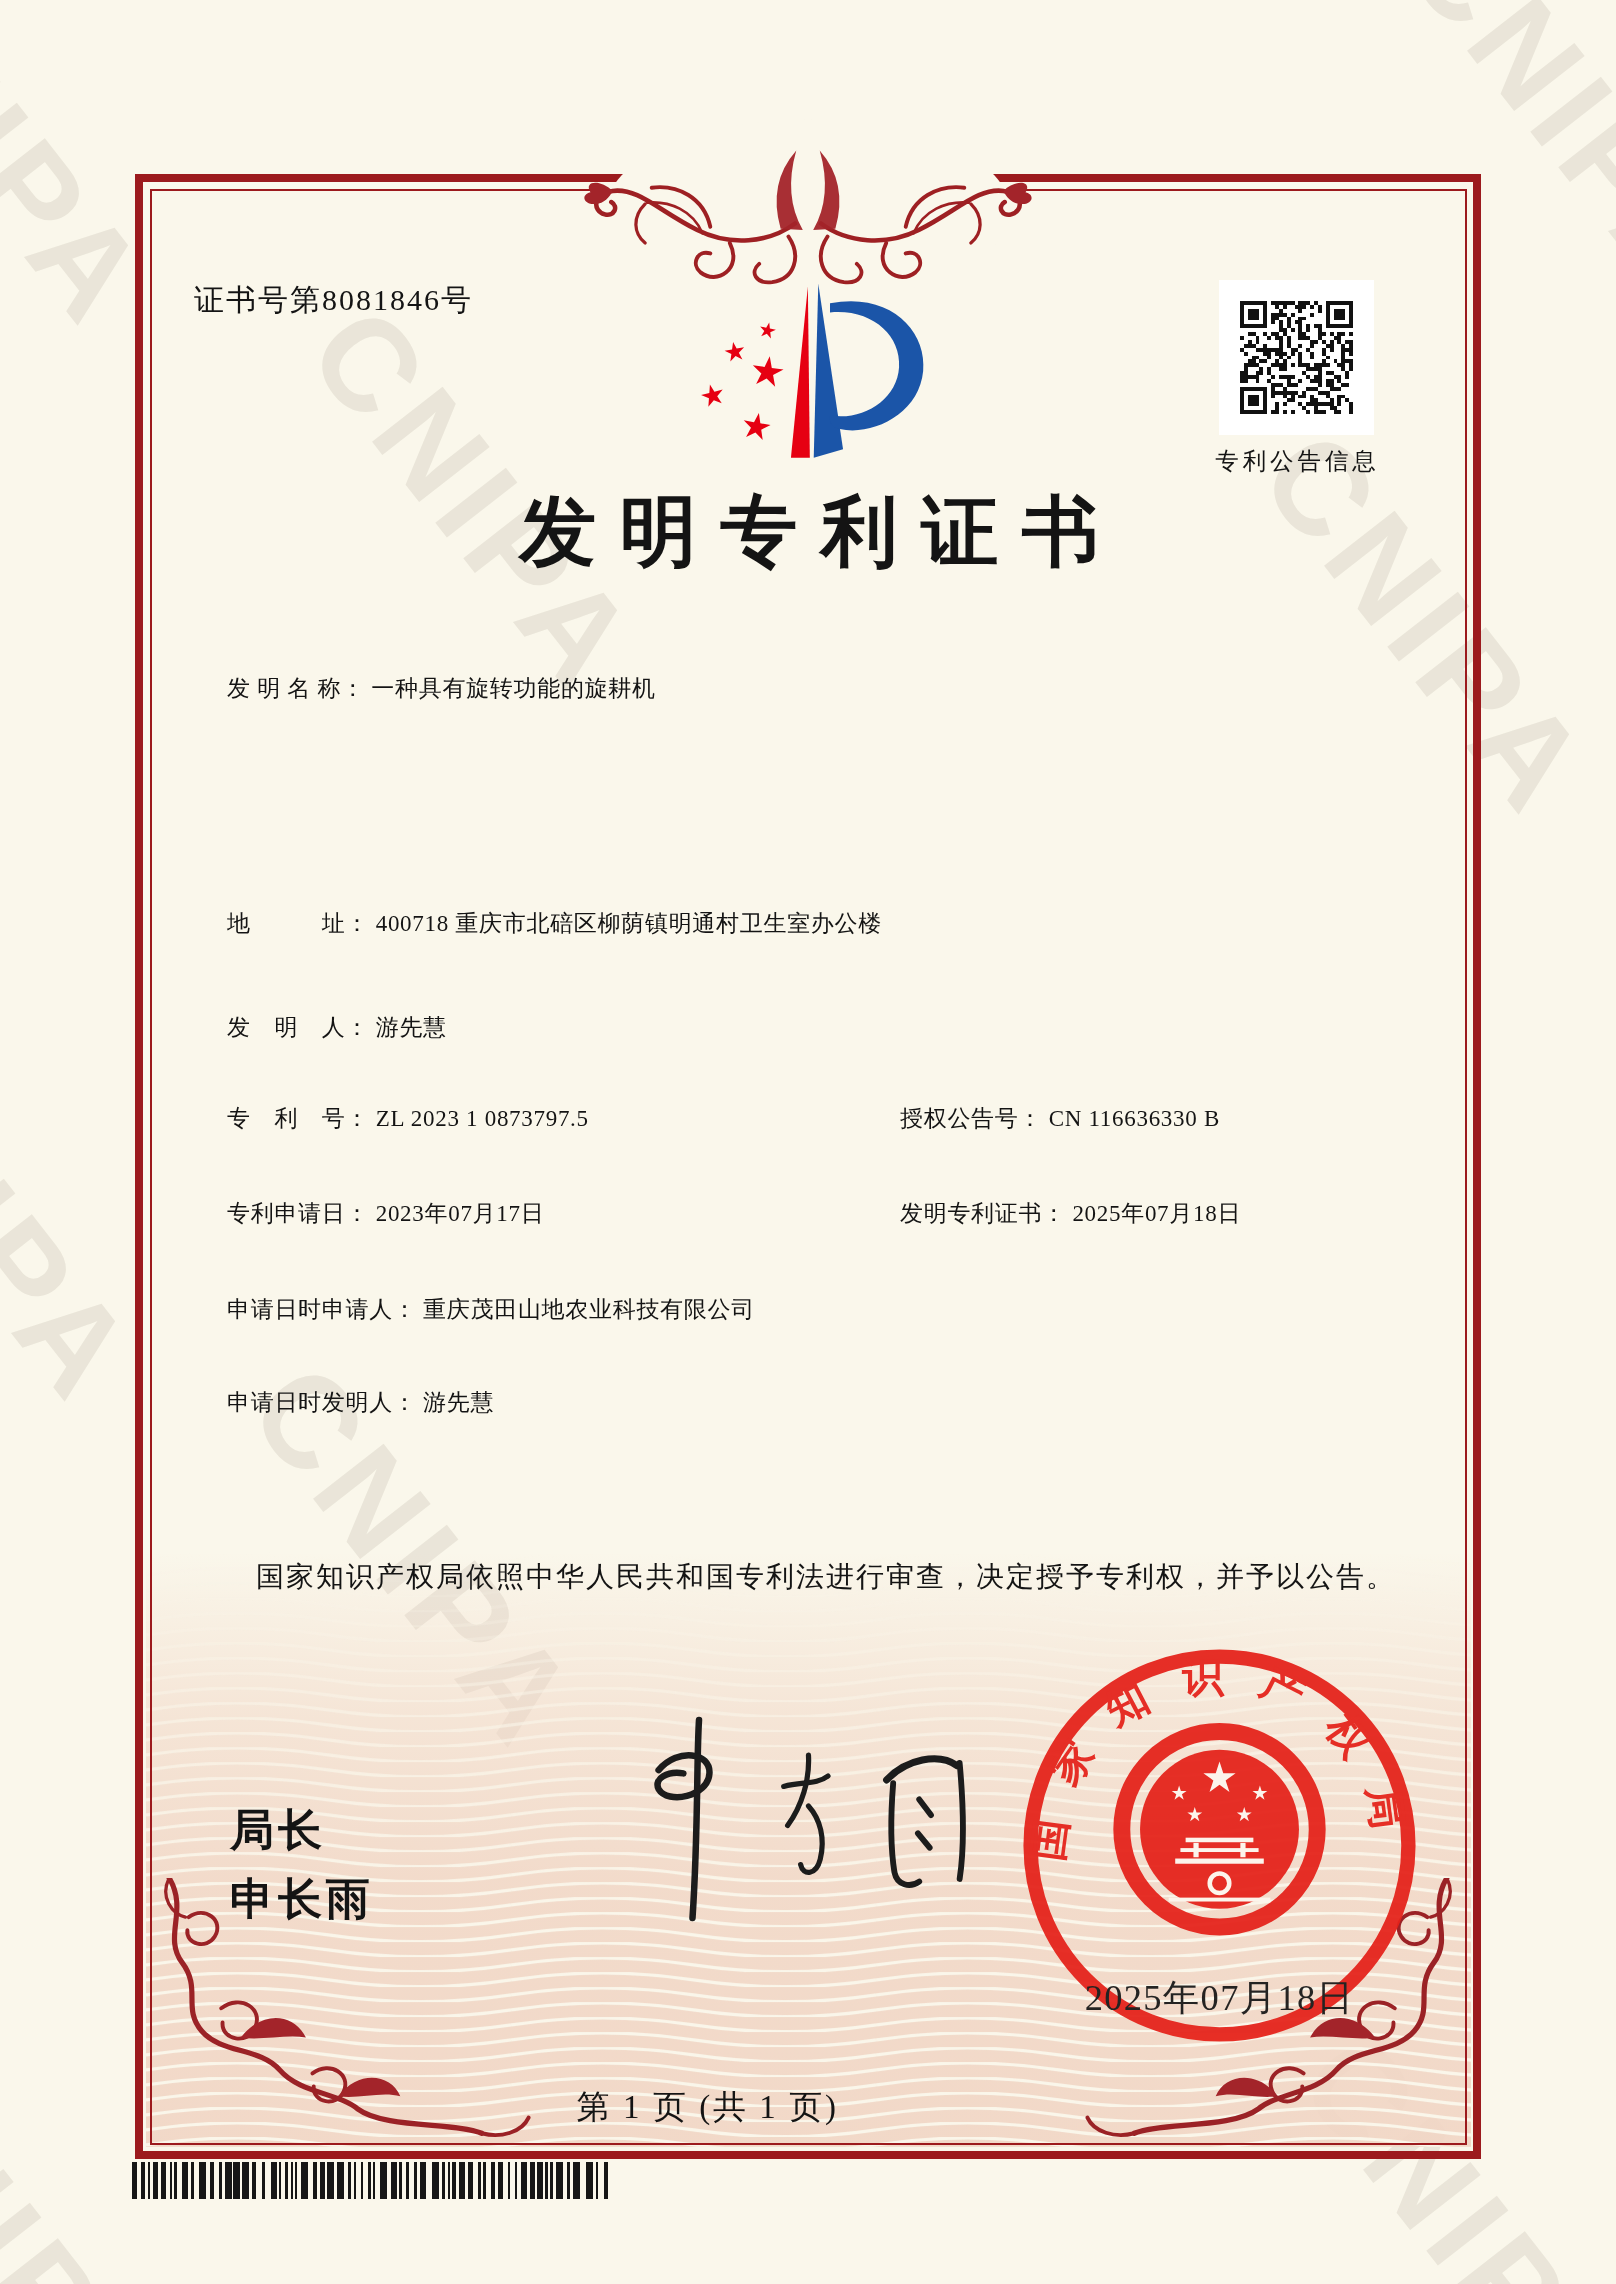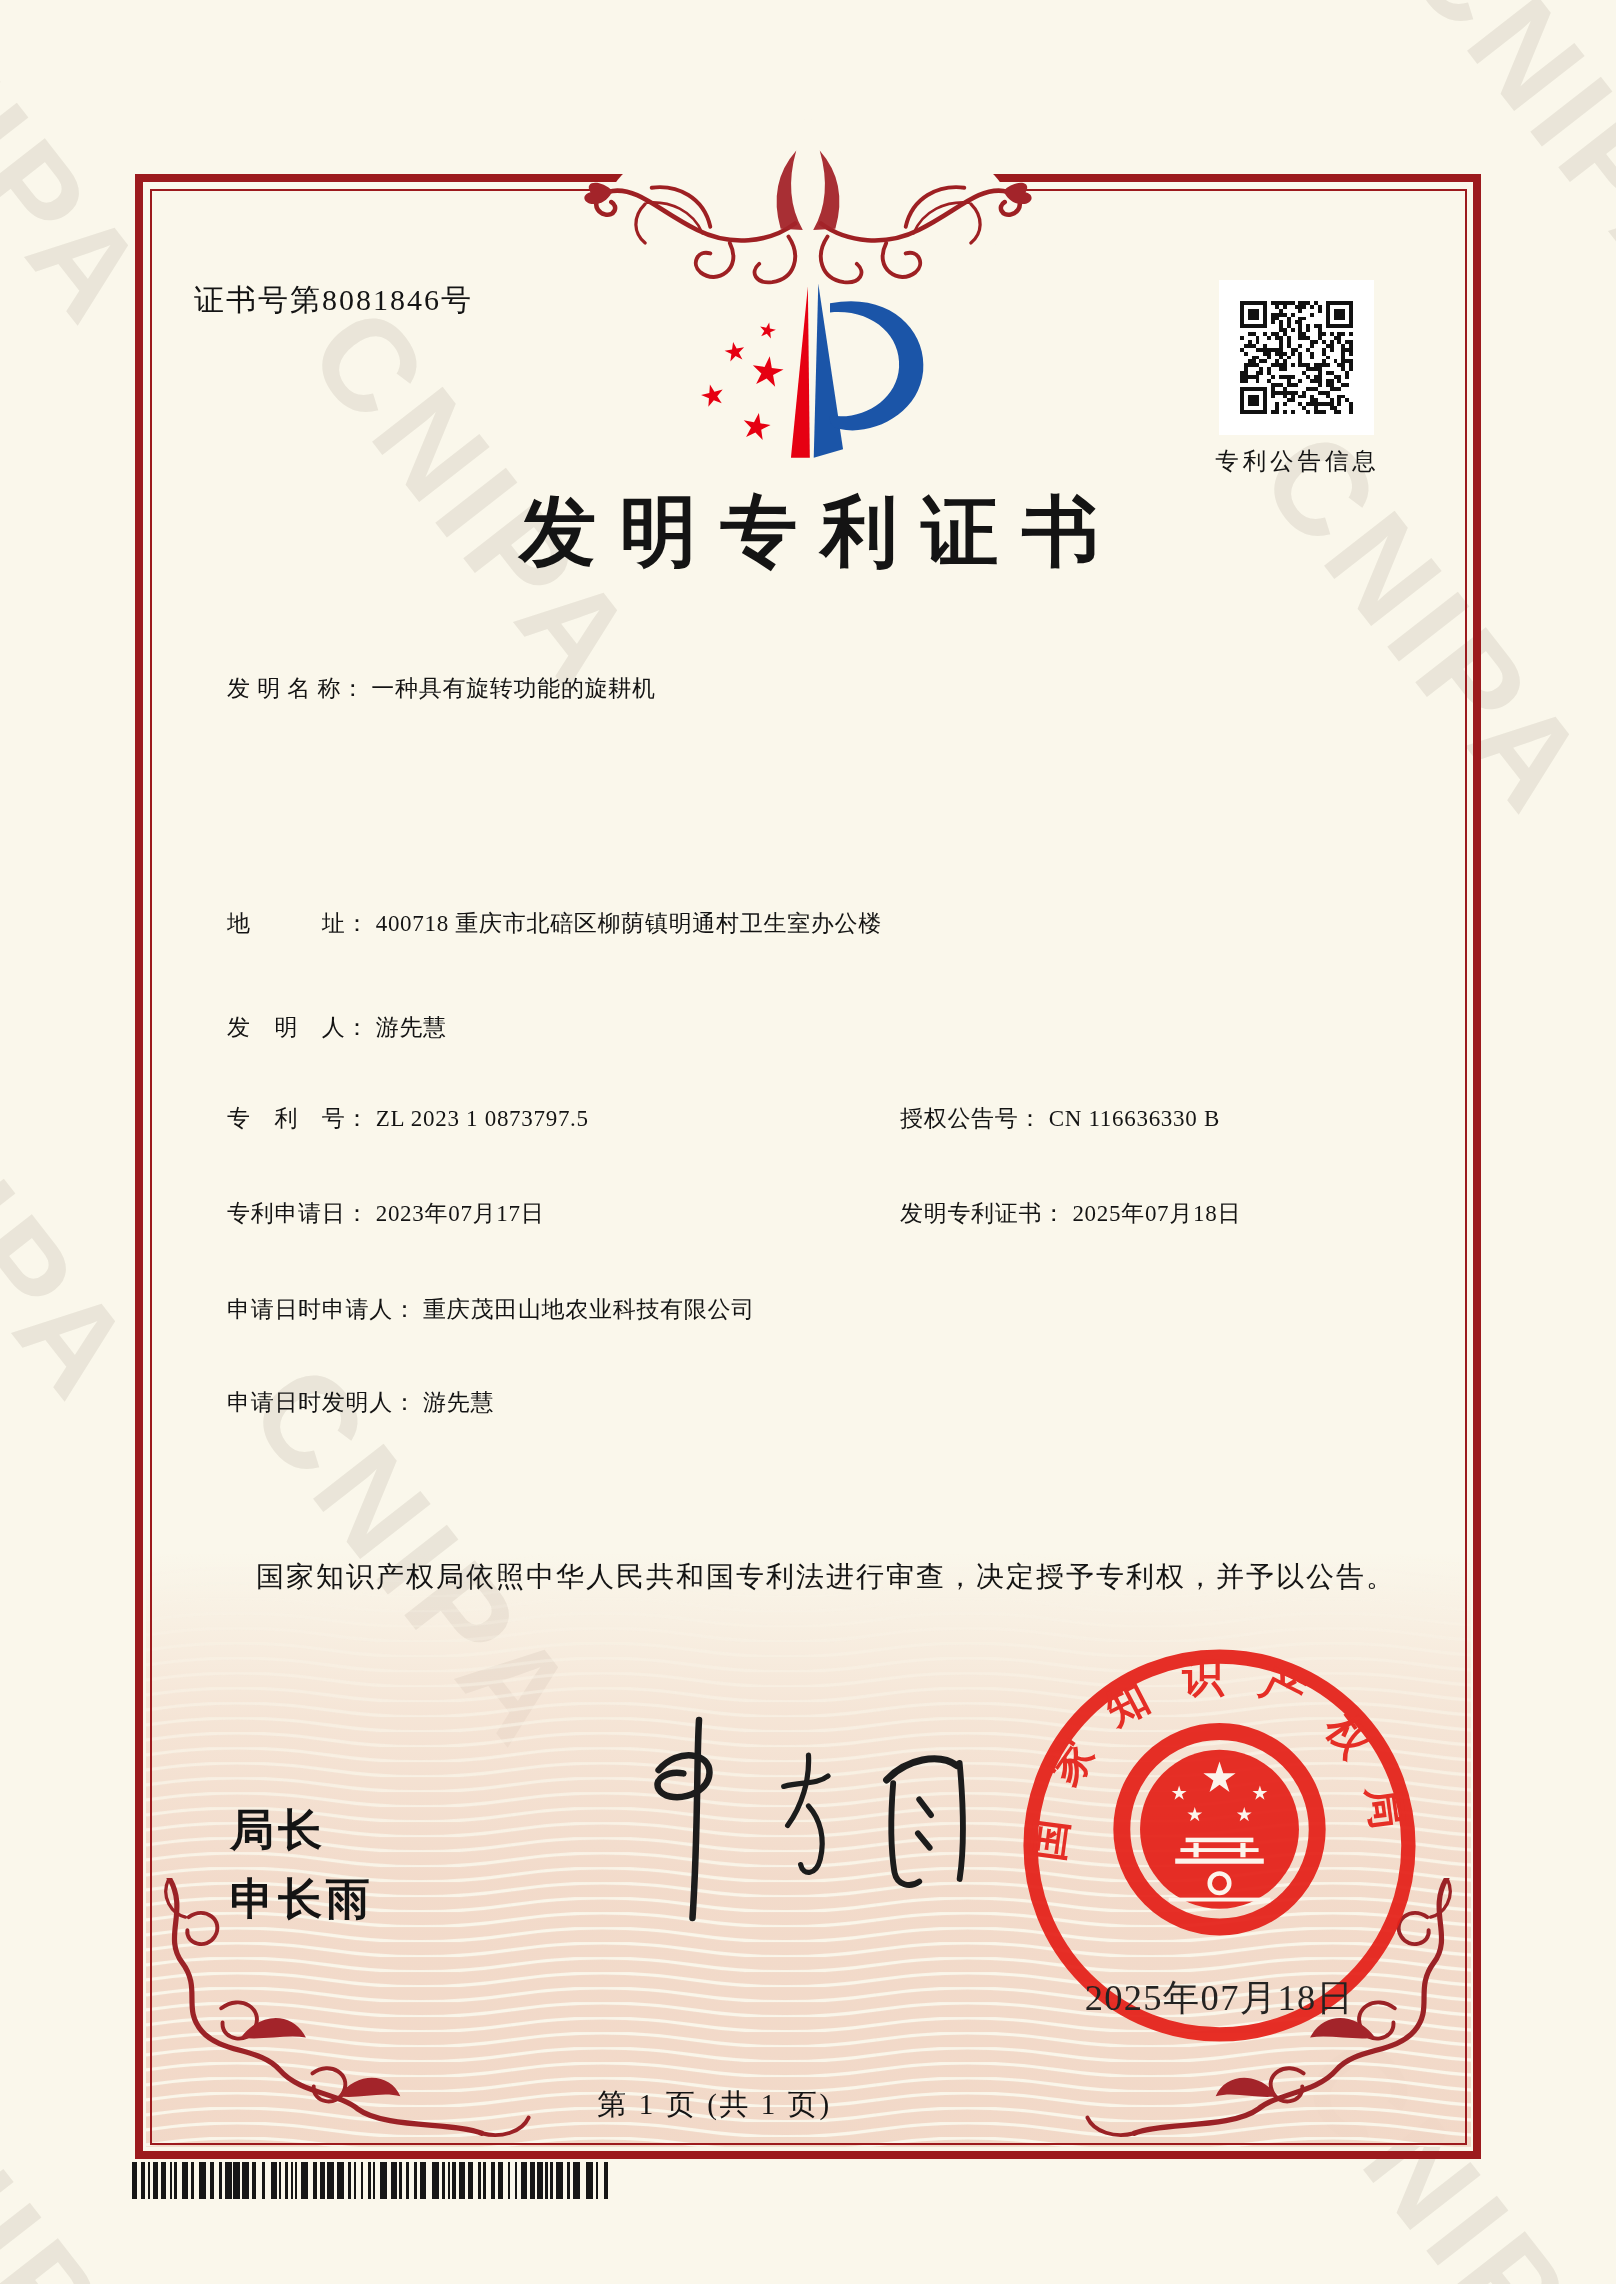--- a/index.html
+++ b/index.html
@@ -27,21 +27,21 @@
   .row .lbl{margin-right:6.5px;}
   .row-r{left:900px;}
   .statement{left:199px;top:1550px;width:1223px;font-size:28px;line-height:54px;z-index:3;
              letter-spacing:2px;text-align:justify;}
   .statement .ind{display:inline-block;width:57px;}
   
   .director{position:absolute;left:230px;font-size:44px;font-weight:700;z-index:3;
             font-family:"Liberation Sans","DejaVu Sans",sans-serif;letter-spacing:3.9px;}
   .sig{left:613px;top:1708px;z-index:3;}
   .seal{left:1013px;top:1639px;z-index:4;}
-  .footer{left:154px;top:2085px;width:1121px;text-align:center;font-size:29px;letter-spacing:2.6px;z-index:3;}
+  .footer{left:147px;top:2085px;width:1121px;text-align:center;font-size:33px;letter-spacing:2.6px;z-index:3;}
   
   .waves{left:146px;top:1552px;z-index:1;}
   .ornament-top{left:567px;top:119px;z-index:3;}
   .corner{z-index:2;}
   
   .barcode{position:absolute;left:132px;top:2162px;width:480px;height:37px;z-index:3;}
   .barcode i{position:absolute;top:0;bottom:0;background:#161616;}
 </style>
 </head>
 <body>

